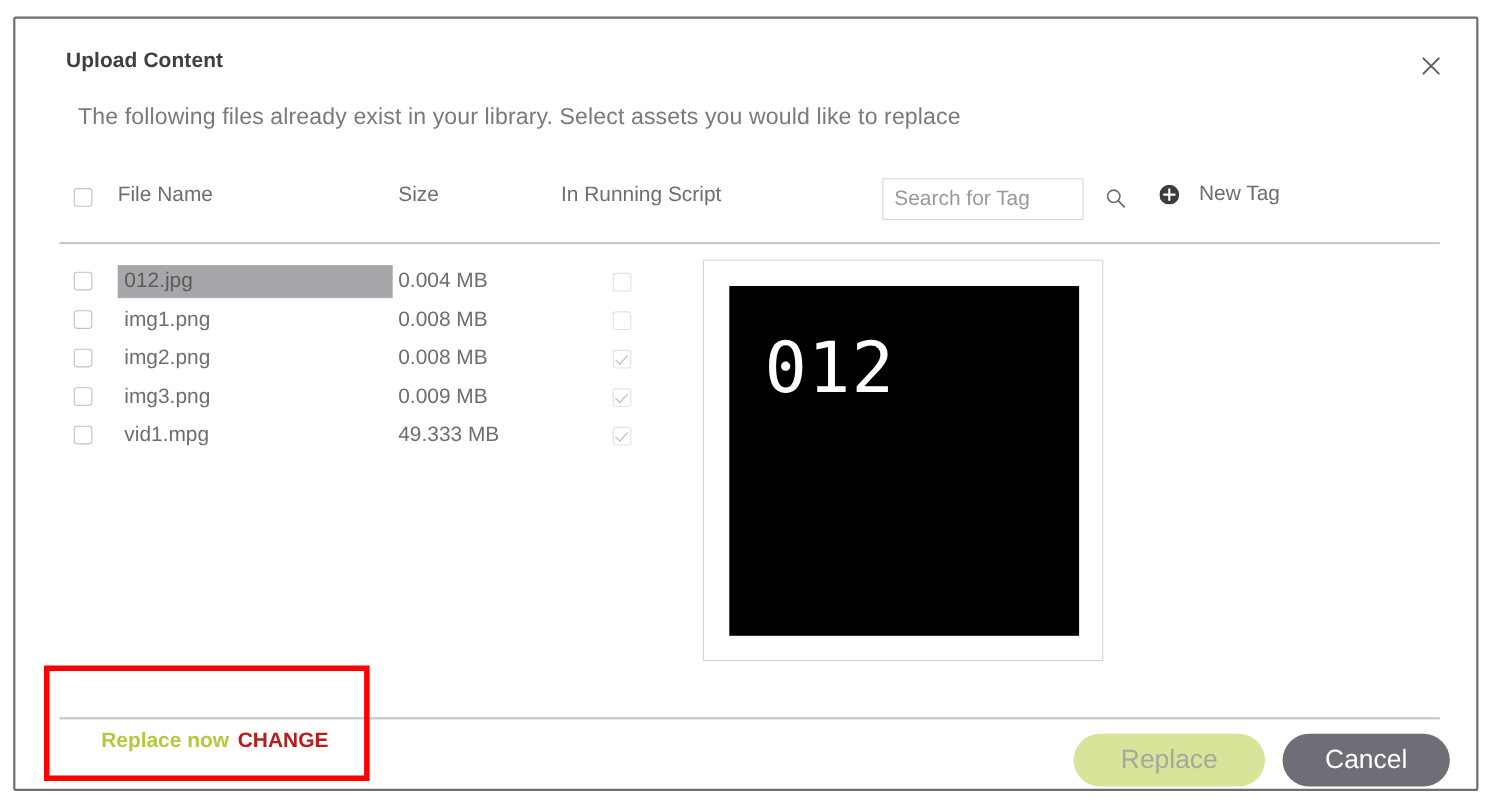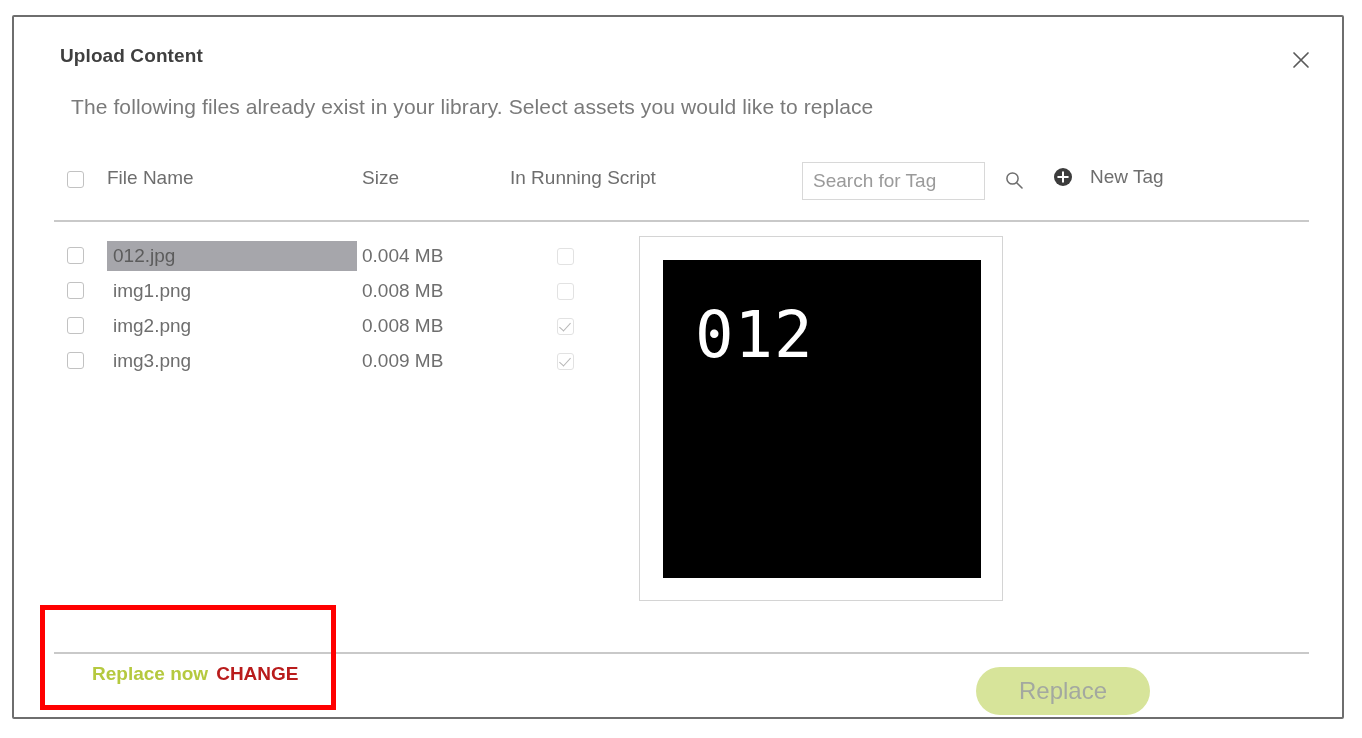--- a/index.html
+++ b/index.html
@@ -372,33 +372,40 @@
           <span class="row-name">img2.png</span>
           <span class="row-size">0.008 MB</span>
           <span class="chk row-script faint checked"></span>
         </div>
         <div class="file-row">
           <span class="chk row-chk"></span>
           <span class="row-name">img3.png</span>
           <span class="row-size">0.009 MB</span>
           <span class="chk row-script faint checked"></span>
         </div>
+        <div class="file-row">
+          <span class="chk row-chk"></span>
+          <span class="row-name">vid1.mpg</span>
+          <span class="row-size">49.333 MB</span>
+          <span class="chk row-script faint checked"></span>
+        </div>
       </div>
 
     <div class="preview-frame">
       <div class="preview-img">
         <span class="num">012</span>
       </div>
     </div>
 
     <div class="foot-divider"></div>
 
     <div class="replace-now-line">
       <span class="rn-text">Replace now</span><span class="rn-change">CHANGE</span>
     </div>
 
     <div class="btn btn-replace">Replace</div>
+    <div class="btn btn-cancel">Cancel</div>
 
   </div>
 
   <div class="anno-box"></div>
 
 </div>
 
 </body></html>

